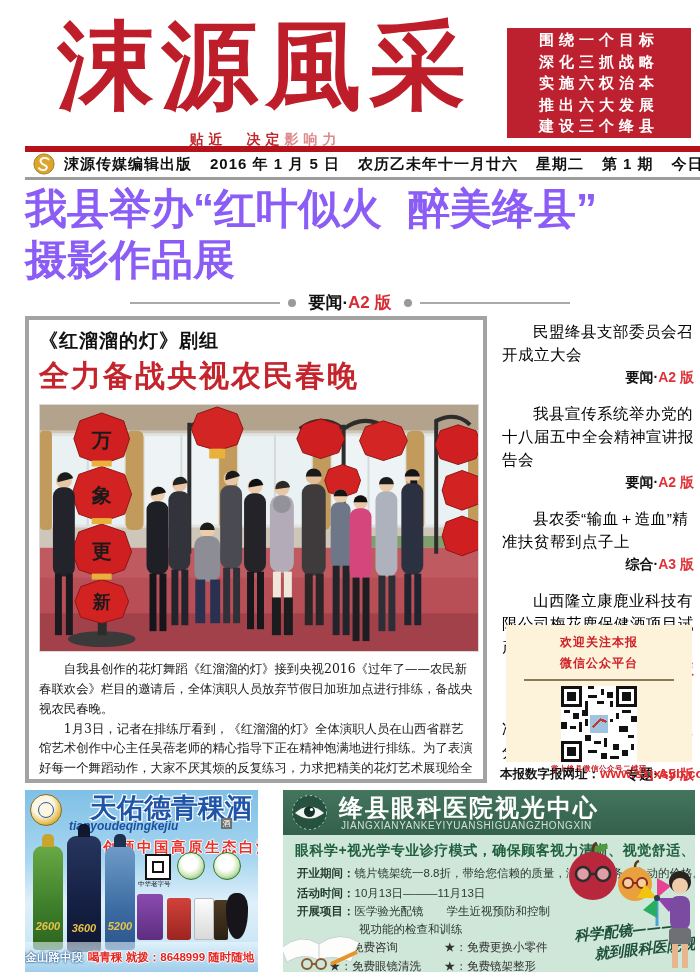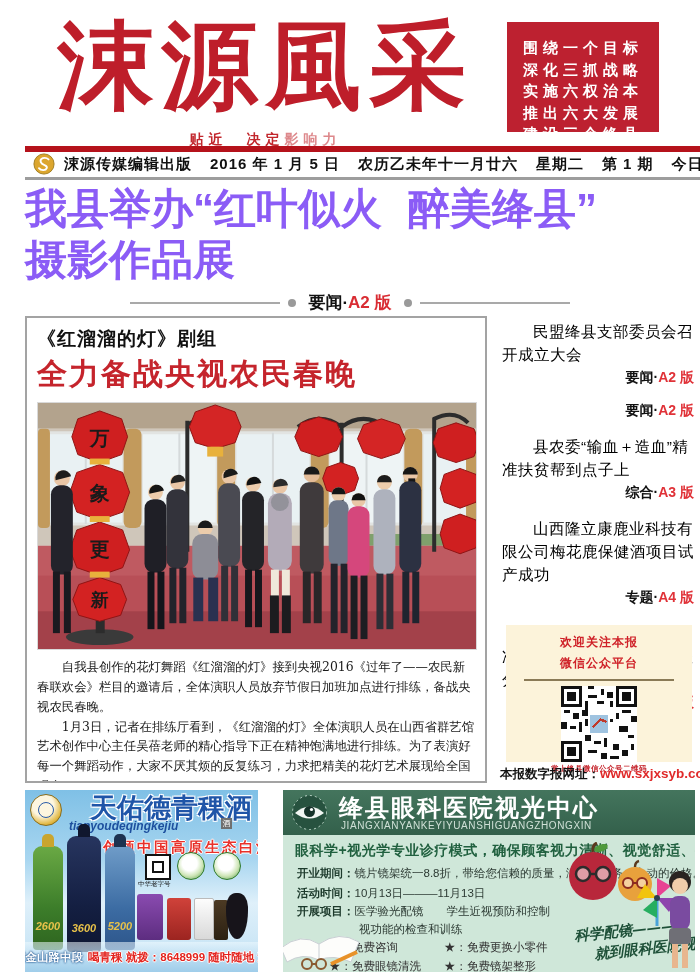--- a/index.html
+++ b/index.html
@@ -5,41 +5,41 @@
   html,body{margin:0;padding:0;background:#e8e8e8;}
   .page{position:relative;width:700px;height:980px;background:#fff;margin:0 auto;overflow:hidden;
         font-family:"Liberation Sans",sans-serif;color:#111;}
   
   .masthead-title{position:absolute;left:38px;top:2px;width:455px;text-align:center;
     font-family:"DejaVu Serif",serif;font-weight:bold;font-size:96px;line-height:128px;
     color:#be1e2a;letter-spacing:8px;white-space:nowrap;}
   .tagline{position:absolute;left:38px;top:131px;width:455px;text-align:center;
     font-size:14px;font-weight:bold;color:#c2272d;letter-spacing:5px;white-space:nowrap;}
   .tagline .lite{opacity:.55;}
-  .slogan-box{position:absolute;left:507px;top:22px;width:152px;height:110px;background:#bd2130;
+  .slogan-box{position:absolute;left:507px;top:28px;width:184px;height:110px;background:#bd2130;
     color:#fff;font-family:"DejaVu Serif",serif;font-weight:bold;font-size:15px;line-height:21.5px;
-    letter-spacing:5px;text-align:center;padding-top:16px;box-sizing:border-box;white-space:nowrap;overflow:hidden;}
+    letter-spacing:5px;text-align:center;padding-top:2px;box-sizing:border-box;white-space:nowrap;overflow:hidden;}
   
   .red-bar{position:absolute;left:25px;top:146px;width:675px;height:6px;background:#b5121b;}
   .dateline{position:absolute;left:25px;top:152px;width:675px;height:24px;display:flex;align-items:center;}
   .dateline-logo{width:22px;height:22px;margin-left:8px;flex:0 0 auto;}
   .dateline-text{flex:1;text-align:center;font-size:15px;font-weight:bold;letter-spacing:1px;white-space:nowrap;}
   .dateline-text span{margin:0 9px;}
   .gray-bar{position:absolute;left:25px;top:177px;width:675px;height:3px;background:#9d9d9d;}
   
   .headline{position:absolute;left:25px;top:183px;width:672px;font-weight:bold;font-size:42px;
     line-height:51px;color:#8b5cf6;letter-spacing:0px;white-space:nowrap;}
   .hl-gap{display:inline-block;width:26px;}
   .divider{position:absolute;left:25px;top:291px;width:650px;display:flex;align-items:center;justify-content:center;}
   .divider .line{height:2px;background:#a9a9a9;width:150px;}
   .divider .dot{width:8px;height:8px;border-radius:50%;background:#9a9a9a;margin:0 8px;}
   .divider .txt{font-size:17px;font-weight:bold;white-space:nowrap;margin:0 4px;}
   .divider .txt .pg{color:#d92c33;}
   
-  .article-box{position:absolute;left:25px;top:316px;width:462px;height:467px;border:2px solid #a3a3a3;
+  .article-box{position:absolute;left:25px;top:316px;width:462px;height:467px;border:4px solid #a3a3a3;
     box-sizing:border-box;padding:8px 10px;overflow:hidden;background:#fff;}
   .kicker{font-size:19px;font-weight:bold;color:#111;letter-spacing:1px;}
   .feature-title{font-size:30px;font-weight:bold;color:#c5242c;letter-spacing:2px;margin-top:2px;white-space:nowrap;}
   .photo{display:block;width:440px;height:248px;margin-top:7px;border:1px solid #d9d9d9;box-sizing:border-box;}
   .body-text{margin-top:7px;font-family:"DejaVu Serif",serif;font-size:12.4px;line-height:1.6;color:#1a1a1a;}
   .body-text p{margin:0;text-indent:2em;}
   
   .sidebar{position:absolute;left:502px;top:320px;width:194px;}
   .sb-item{margin-bottom:15px;}
   .sb-title{font-size:15.5px;font-weight:normal;line-height:23px;text-indent:2em;letter-spacing:.5px;color:#000;}
@@ -317,20 +317,21 @@
 
     </div>
   </div>
 
   <div class="sidebar">
     <div class="sb-item">
       <div class="sb-title">民盟绛县支部委员会召开成立大会</div>
       <div class="sb-ref"><span>要闻·</span><span class="pg">A2 版</span></div>
     </div>
     <div class="sb-item">
+      <div class="sb-title">我县宣传系统举办党的十八届五中全会精神宣讲报告会</div>
       <div class="sb-ref"><span>要闻·</span><span class="pg">A2 版</span></div>
     </div>
     <div class="sb-item">
       <div class="sb-title">县农委“输血＋造血”精准扶贫帮到点子上</div>
       <div class="sb-ref"><span>综合·</span><span class="pg">A3 版</span></div>
     </div>
     <div class="sb-item">
       <div class="sb-title">山西隆立康鹿业科技有限公司梅花鹿保健酒项目试产成功</div>
       <div class="sb-ref"><span>专题·</span><span class="pg">A4 版</span></div>
     </div>

